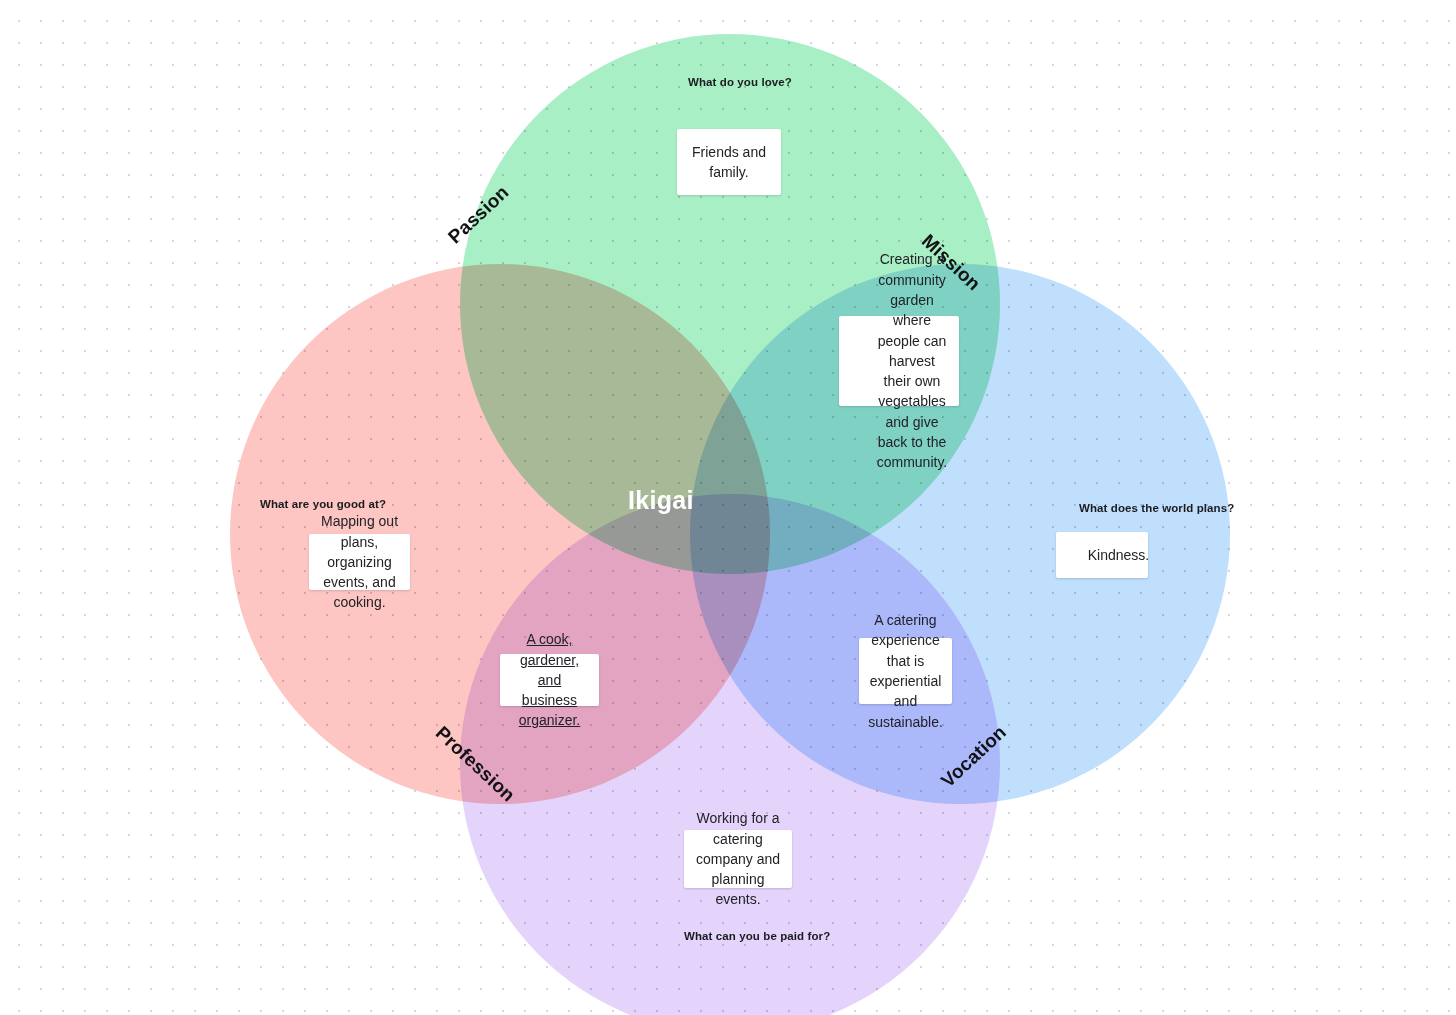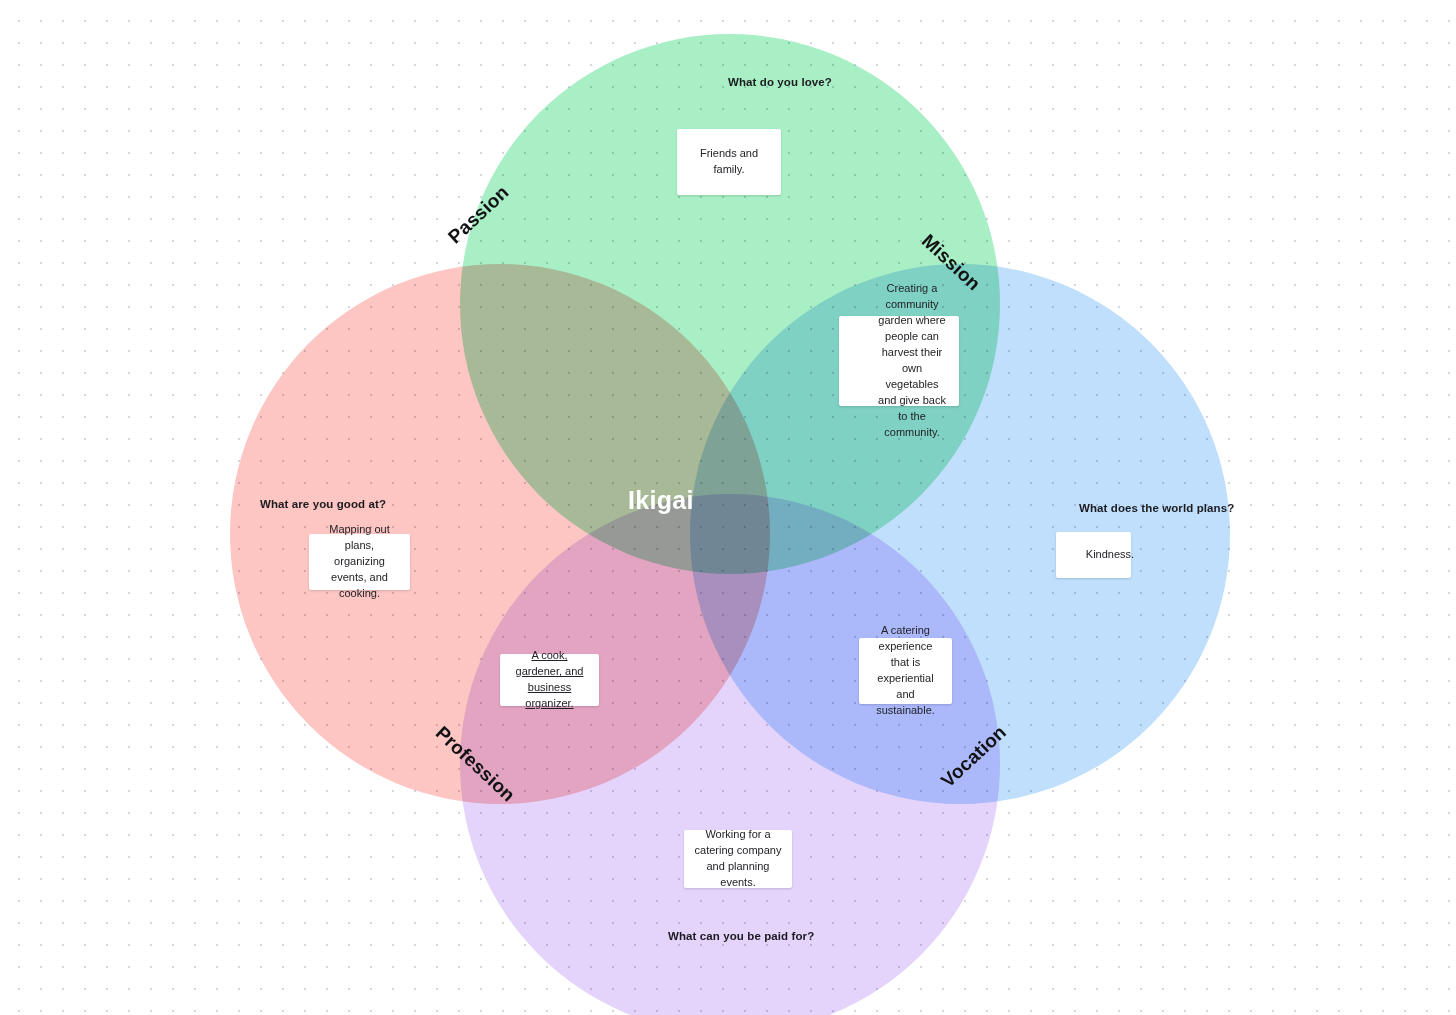--- a/index.html
+++ b/index.html
@@ -42,24 +42,24 @@
   
   .prompt {
     position: absolute;
     font-size: 11.5px;
     font-weight: bold;
     color: #1b1b1f;
     letter-spacing: 0.1px;
     white-space: nowrap;
     z-index: 6;
   }
-  .prompt-love    { left: 688px; top:  76px; margin-left: 40px; }
+  .prompt-love    { left: 688px; top:  76px; }
   .prompt-goodat  { left: 260px; top: 498px; }
   .prompt-need    { left: 1079px; top: 502px; }
-  .prompt-paidfor { left: 668px; top: 930px; }
+  .prompt-paidfor { left: 684px; top: 930px; }
 
   
   .overlap-label {
     position: absolute;
     font-size: 19px;
     font-weight: bold;
     color: #121215;
     white-space: nowrap;
     z-index: 7;
     letter-spacing: 0.2px;
@@ -86,32 +86,32 @@
   
   .note {
     position: absolute;
     background: #ffffff;
     box-shadow: 0 1px 2px rgba(16,24,40,0.10), 0 1px 3px rgba(16,24,40,0.07);
     border-radius: 2px;
     display: flex;
     align-items: center;
     justify-content: center;
     text-align: center;
-    font-size: 11px;
+    font-size: 14px;
     line-height: 1.45;
     color: #222228;
     padding: 8px 10px;
     z-index: 9;
   }
 
   .note-love       { left: 677px; top: 129px; width: 104px; height:  66px; }
   .note-passion    { left: 510px; top: 328px; width: 106px; height:  68px; }
   .note-mission    { left: 839px; top: 316px; width: 120px; height:  90px; padding-left: 36px; }
   .note-goodat     { left: 309px; top: 534px; width: 101px; height:  56px; }
-  .note-need       { left: 1056px; top: 532px; width:  75px; height:  46px; padding-left: 43px; }
+  .note-need       { left: 1056px; top: 532px; width:  92px; height:  46px; padding-left: 43px; }
   .note-profession { left: 500px; top: 654px; width:  99px; height:  52px; text-decoration: underline; }
   .note-vocation   { left: 859px; top: 638px; width:  93px; height:  66px; }
   .note-paidfor    { left: 684px; top: 830px; width: 108px; height:  58px; }
 </style>
 </head>
 <body>
 
 <div id="canvas">
 
   <div class="venn-circle c-love" style="background: rgb(169, 239, 197);"></div>

